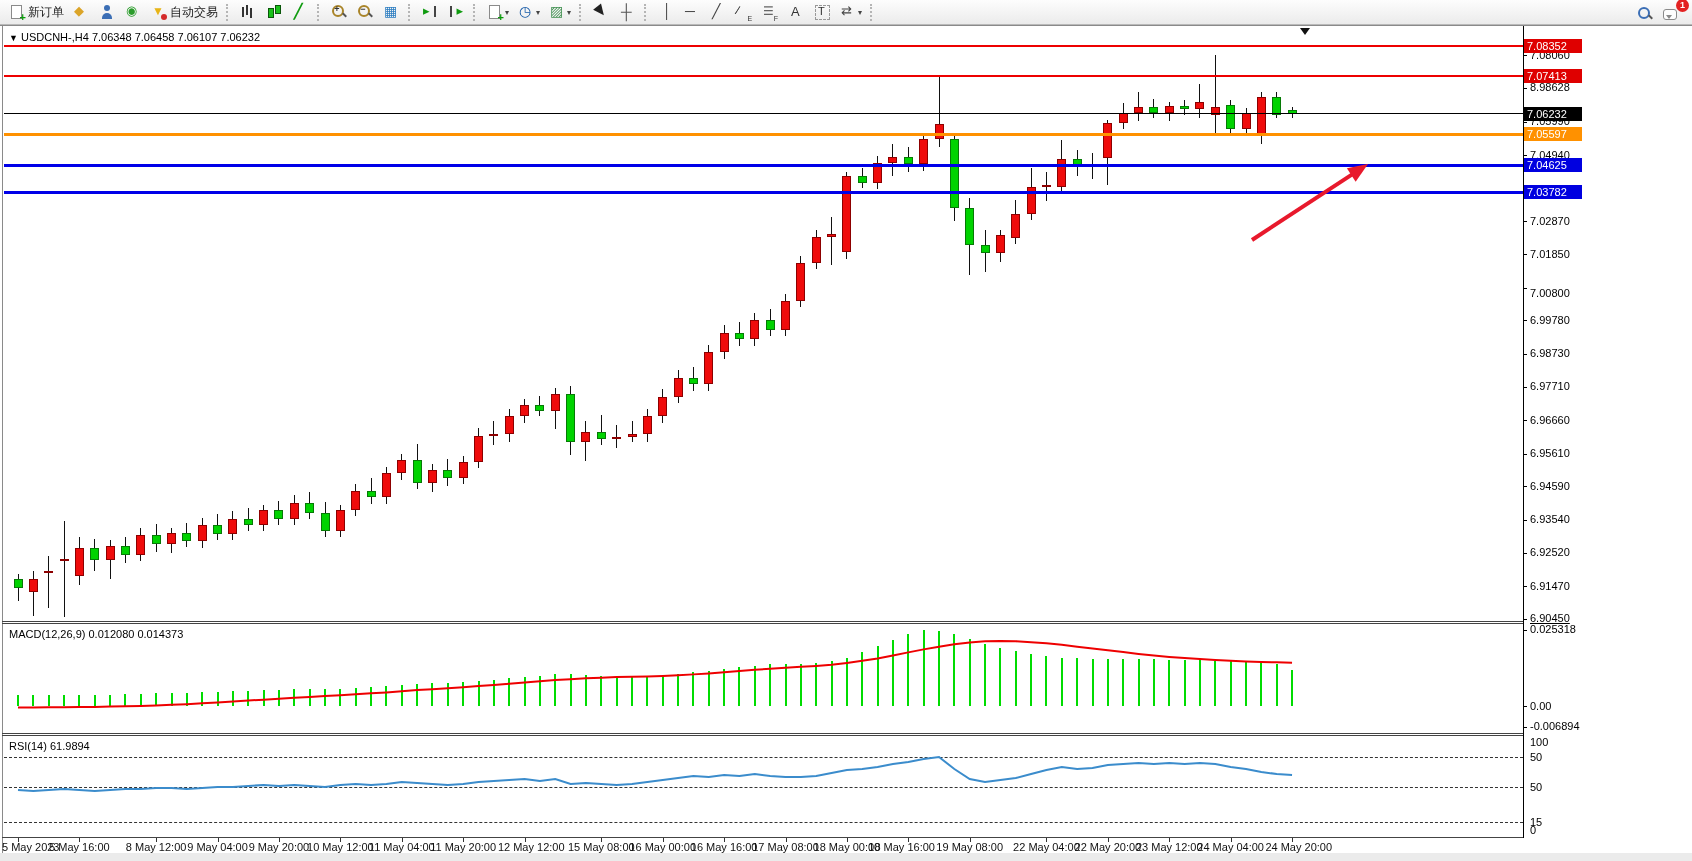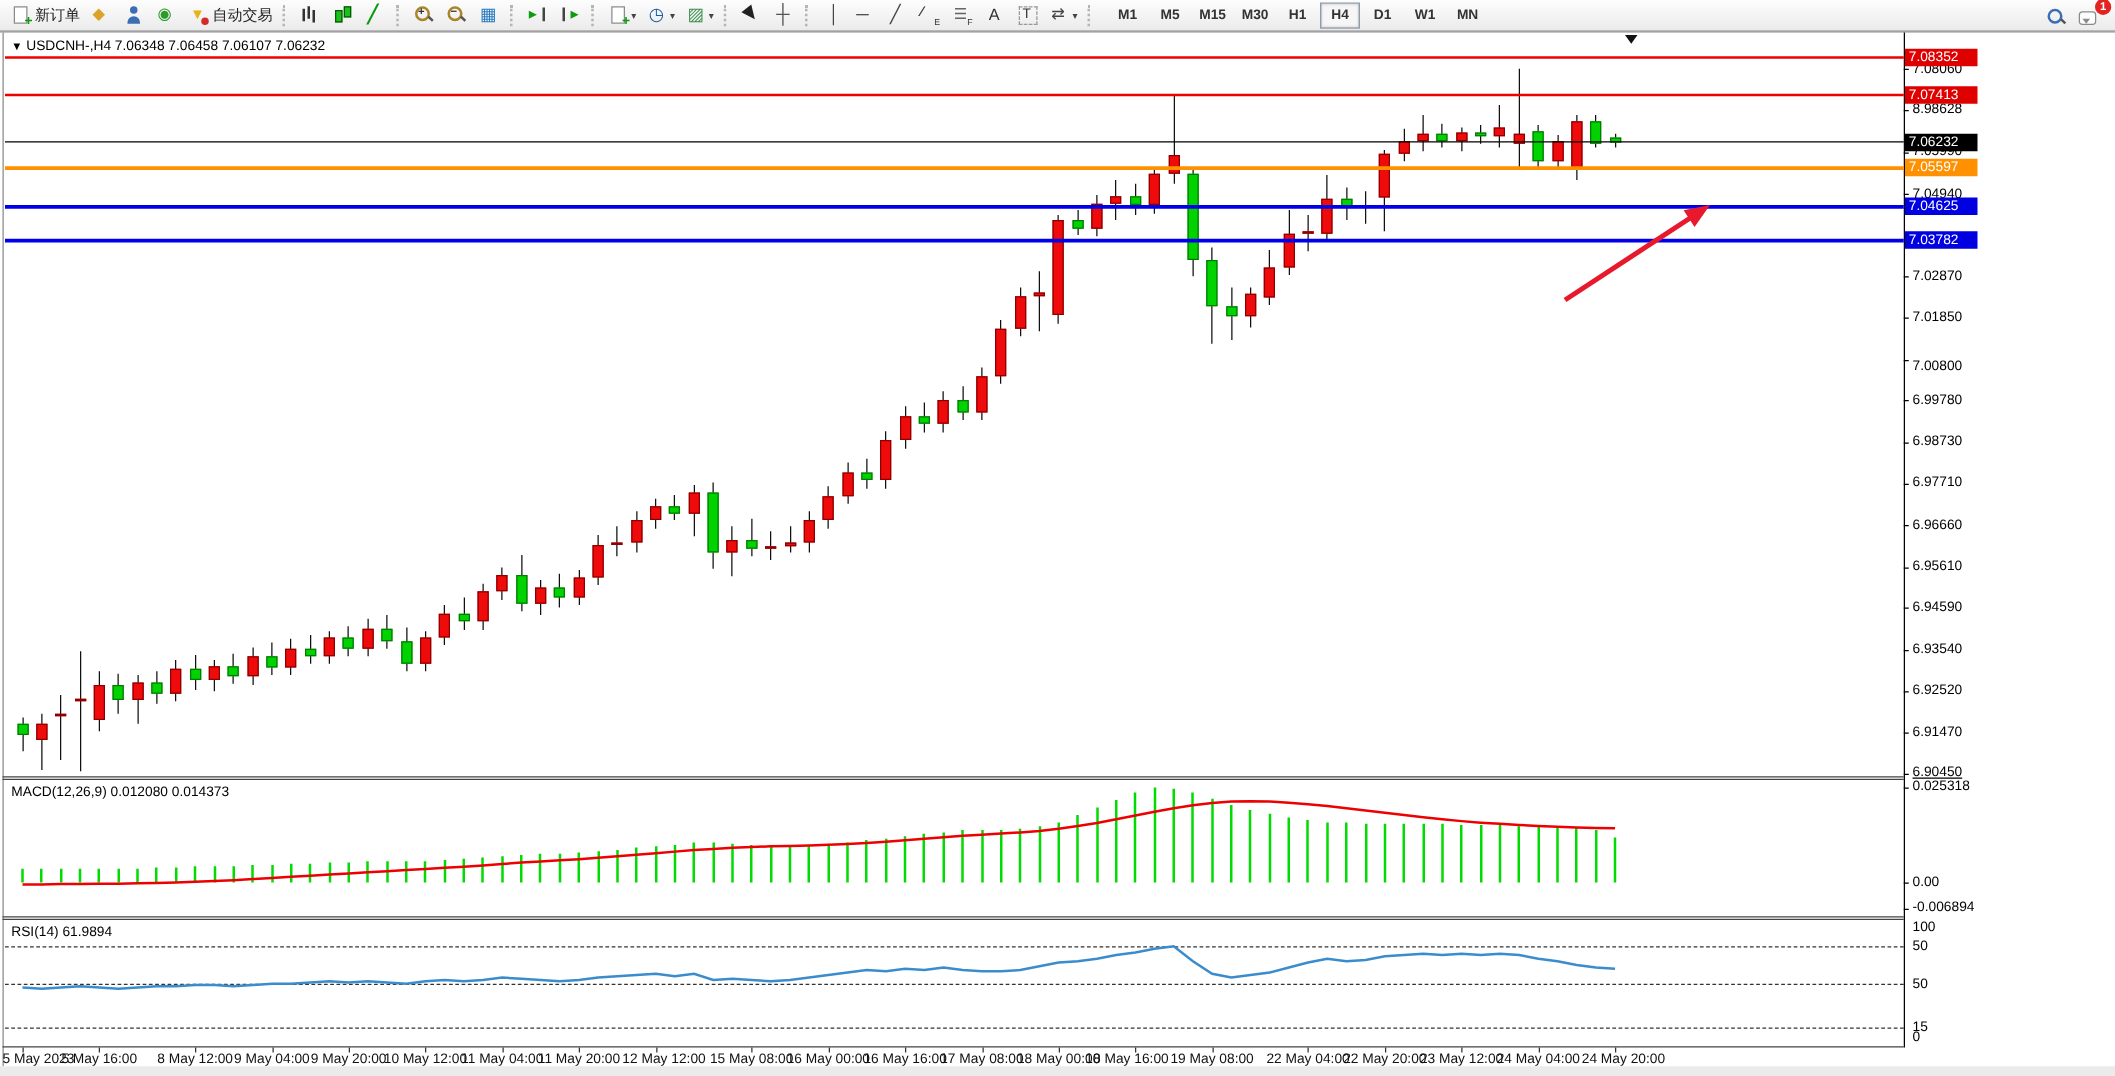--- a/index.html
+++ b/index.html
@@ -175,31 +175,20 @@
         <span class="ic txtA"></span>
       </span>
     <span class="tbtn">
         <span class="ic lblT"></span>
       </span>
     <span class="tbtn">
         <span class="ic shapes"></span>
         <span class="dd">▾</span>
       </span>
     <span class="sep"></span>
-    <div id="tf-box">
-        <span class="tf">M1</span>
-        <span class="tf">M5</span>
-        <span class="tf">M15</span>
-        <span class="tf">M30</span>
-        <span class="tf">H1</span>
-        <span class="tf active">H4</span>
-        <span class="tf">D1</span>
-        <span class="tf">W1</span>
-        <span class="tf">MN</span>
-      </div>
     <div id="tb-right">
       <span class="tbtn">
           <span class="ic mag blue"></span>
         </span>
       <span class="tbtn" style="position:relative;">
         <span class="ic chat"></span>
         <span id="chat-badge">1</span>
       </span>
     </div>
   </div>

